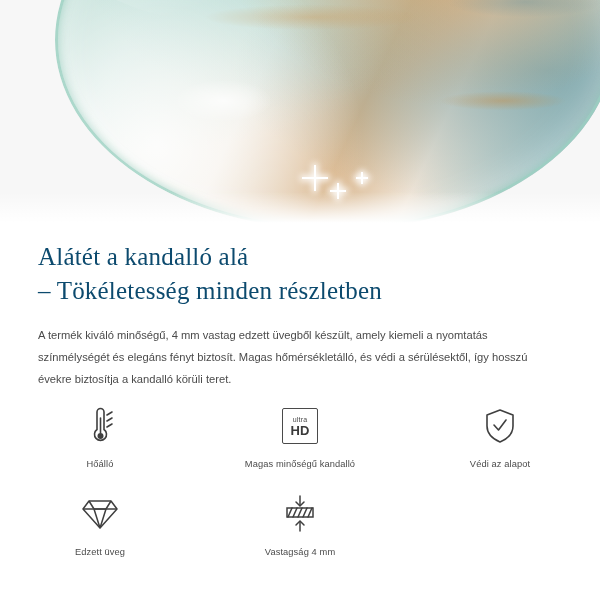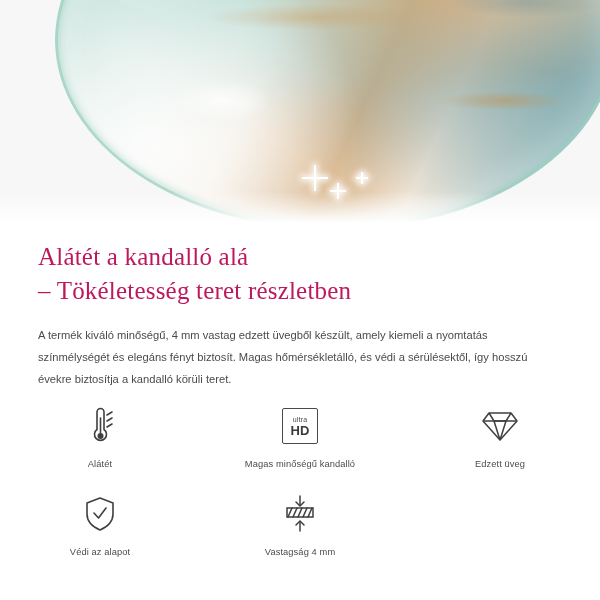--- a/index.html
+++ b/index.html
@@ -120,21 +120,21 @@
     top: 228px;
     width: 600px;
   }
   .headline {
     margin: 0;
     padding: 12px 38px 0 38px;
     font-family: "Liberation Serif", serif;
     font-size: 25px;
     line-height: 1.34;
     font-weight: 400;
-    color: #be185d;
+    color: #0c4a6e;
     letter-spacing: 0.2px;
   }
   .headline .line2 { display: block; }
   .paragraph {
     margin: 0;
     padding: 18px 28px 0 38px;
     font-size: 11.2px;
     line-height: 1.95;
     color: #4a4a4a;
     max-width: 524px;
@@ -209,72 +209,72 @@
     </div>
     <div class="sparkle sparkle-1"></div>
     <div class="sparkle sparkle-2"></div>
     <div class="sparkle sparkle-3"></div>
     <div class="hero-fade"></div>
   </div>
 
   <div class="content">
     <h1 class="headline">
       <span>Alátét a kandalló alá</span>
-      <span class="line2">– Tökéletesség teret részletben</span>
+      <span class="line2">– Tökéletesség minden részletben</span>
     </h1>
     <p class="paragraph">A termék kiváló minőségű, 4 mm vastag edzett üvegből készült, amely kiemeli a nyomtatás színmélységét és elegáns fényt biztosít. Magas hőmérsékletálló, és védi a sérülésektől, így hosszú évekre biztosítja a kandalló körüli teret.</p>
   </div>
 
   <div class="features">
 
     <div class="feature">
       <div class="feature-icon">
         <svg width="34" height="40" viewBox="0 0 34 40" fill="none" stroke="#3f3f3f" stroke-width="1.6" stroke-linecap="round">
           <path d="M14 6a3.5 3.5 0 0 1 7 0v17.5a6 6 0 1 1-7 0z"></path>
           <line x1="17.5" y1="12" x2="17.5" y2="27"></line>
           <circle cx="17.5" cy="30" r="3" fill="#3f3f3f" stroke="none"></circle>
           <line x1="24" y1="9" x2="29" y2="6"></line>
           <line x1="24" y1="15" x2="29" y2="12"></line>
           <line x1="24" y1="21" x2="29" y2="18"></line>
         </svg>
       </div>
-      <div class="feature-label">Alátét</div>
+      <div class="feature-label">Hőálló</div>
     </div>
 
     <div class="feature">
       <div class="feature-icon">
         <div class="ultrahd">
           <span class="u-top">ultra</span>
           <span class="u-bot">HD</span>
         </div>
       </div>
       <div class="feature-label">Magas minőségű kandalló</div>
+    </div>
+
+    <div class="feature">
+      <div class="feature-icon">
+        <svg width="34" height="40" viewBox="0 0 34 40" fill="none" stroke="#3f3f3f" stroke-width="1.6" stroke-linecap="round" stroke-linejoin="round">
+          <path d="M17 4 L30 9 V20 C30 28 24 33 17 36 C10 33 4 28 4 20 V9 Z"></path>
+          <polyline points="11,19 15.5,24 23,14"></polyline>
+        </svg>
+      </div>
+      <div class="feature-label">Védi az alapot</div>
     </div>
 
     <div class="feature">
       <div class="feature-icon">
         <svg width="38" height="34" viewBox="0 0 38 34" fill="none" stroke="#3f3f3f" stroke-width="1.5" stroke-linejoin="round">
           <path d="M8 4 H30 L36 12 L19 31 L2 12 Z"></path>
           <path d="M2 12 H36"></path>
           <path d="M8 4 L13 12 L19 31"></path>
           <path d="M30 4 L25 12 L19 31"></path>
           <path d="M13 12 H25"></path>
         </svg>
       </div>
       <div class="feature-label">Edzett üveg</div>
-    </div>
-
-    <div class="feature">
-      <div class="feature-icon">
-        <svg width="34" height="40" viewBox="0 0 34 40" fill="none" stroke="#3f3f3f" stroke-width="1.6" stroke-linecap="round" stroke-linejoin="round">
-          <path d="M17 4 L30 9 V20 C30 28 24 33 17 36 C10 33 4 28 4 20 V9 Z"></path>
-          <polyline points="11,19 15.5,24 23,14"></polyline>
-        </svg>
-      </div>
-      <div class="feature-label">Védi az alapot</div>
     </div>
 
 
     <div class="feature">
       <div class="feature-icon">
         <svg width="38" height="40" viewBox="0 0 38 40" fill="none" stroke="#3f3f3f" stroke-width="1.5" stroke-linecap="round">
           <line x1="19" y1="2" x2="19" y2="11"></line>
           <polyline points="15,8 19,12 23,8"></polyline>
           <rect x="6" y="14" width="26" height="9" fill="none"></rect>
           <path d="M7 23 L11 14 M12 23 L16 14 M17 23 L21 14 M22 23 L26 14 M27 23 L31 14"></path>

